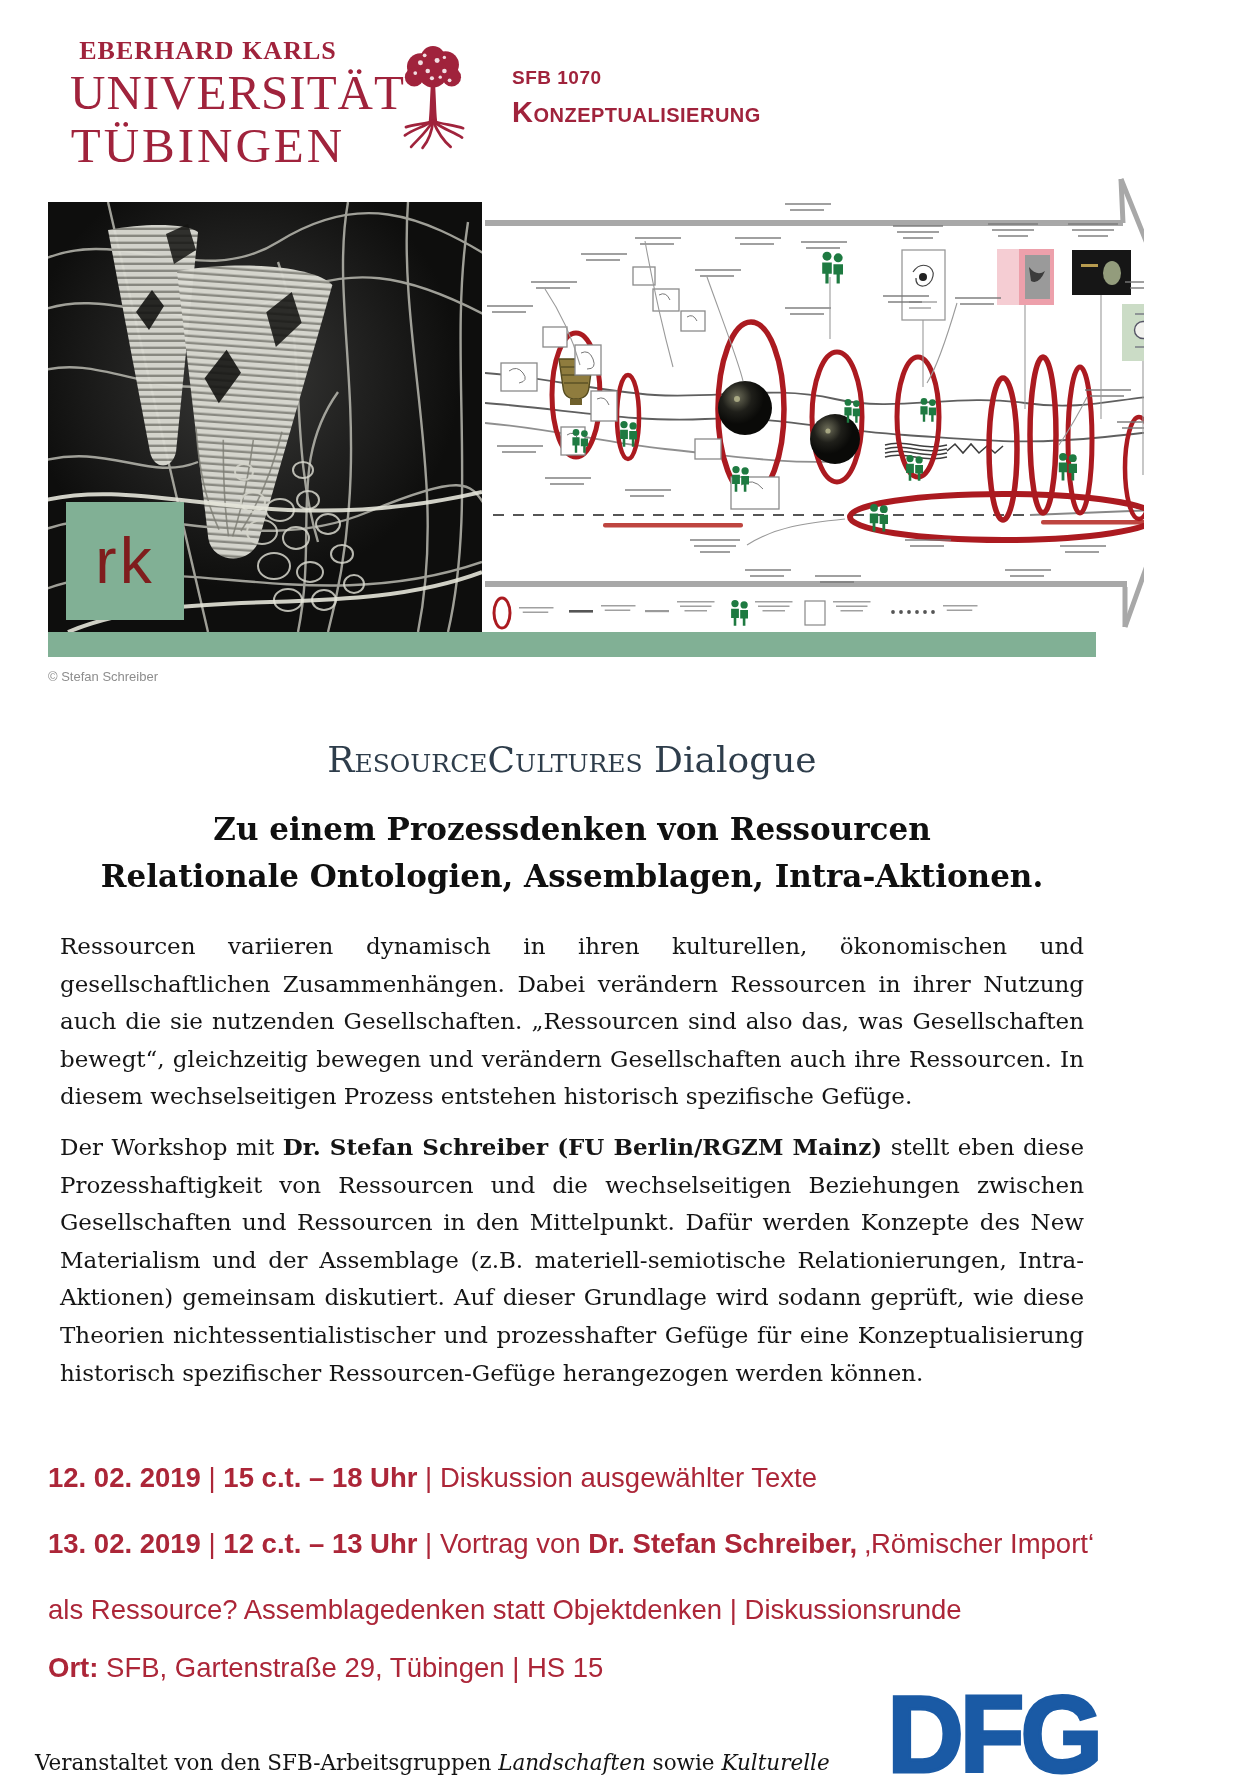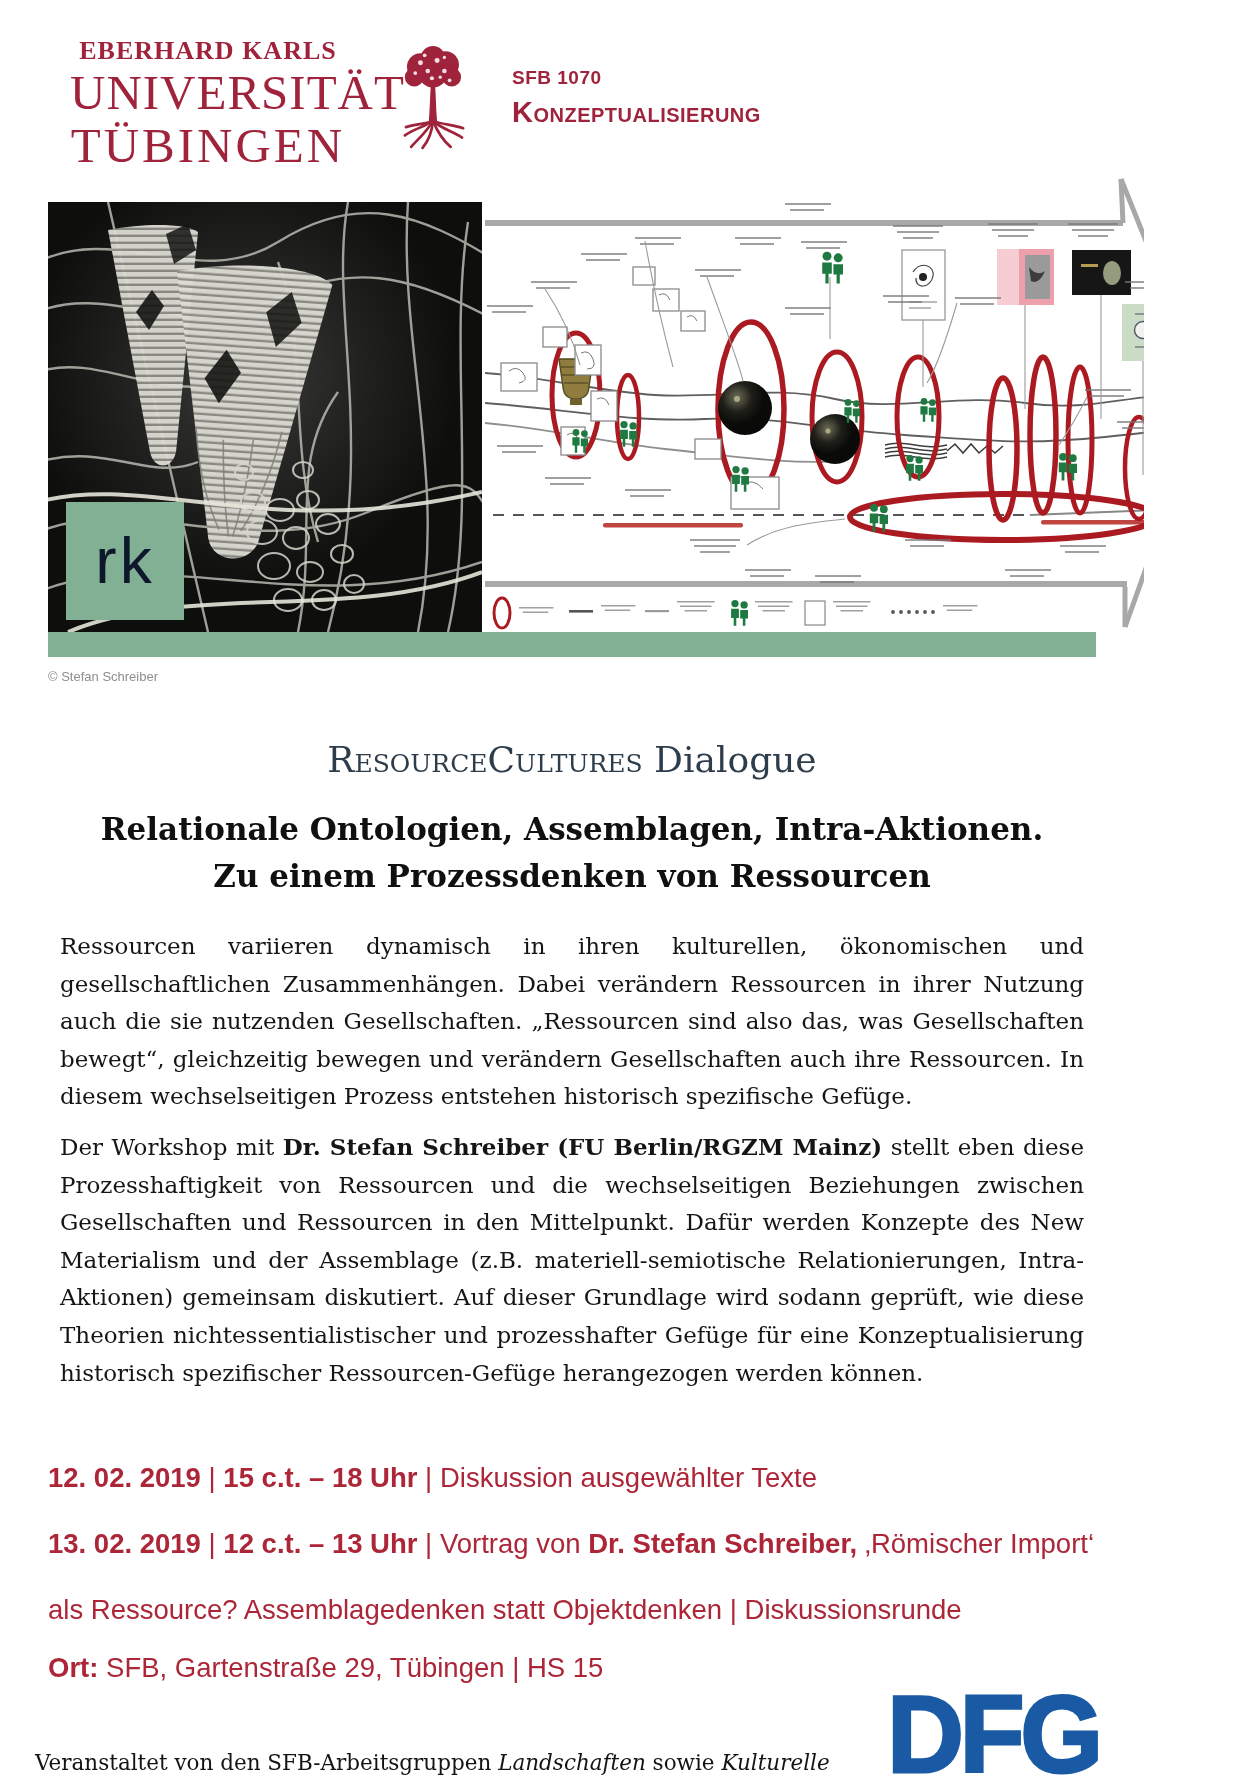--- a/index.html
+++ b/index.html
@@ -35,21 +35,21 @@
   }
   .sfb .l1{font-size:19px;line-height:35px;letter-spacing:.5px;}
   .sfb .l2{font-size:29px;line-height:35px;font-variant:small-caps;letter-spacing:.5px;}
   
   .banner{margin:0 48px;}
   .media{position:relative;height:455px;background:#fff;}
   .photo{position:absolute;left:0;top:25px;}
   .diagram{position:absolute;left:437px;top:0;}
   .rk{
     position:absolute;left:18px;top:325px;width:118px;height:118px;
-    background:var(--green);color:#0f172a;display:flex;align-items:center;justify-content:center;
+    background:var(--green);color:#7f1d1d;display:flex;align-items:center;justify-content:center;
     font-weight:300;font-size:64px;letter-spacing:3px;
   }
   .greenbar{height:25px;background:var(--green);}
   .capt{display:flex;justify-content:space-between;align-items:flex-end;padding-top:12px;}
   .capt .main{color:var(--textred);font-weight:700;font-size:23.5px;letter-spacing:.1px;}
   .sc{font-variant:small-caps;}
   .capt .credit{color:#8d8d8d;font-size:13px;padding-bottom:3px;}
   
   .title1{
     margin-top:52px;text-align:center;color:var(--slate);
@@ -408,22 +408,22 @@
     <div class="greenbar"></div>
 
     <figcaption class="capt">
       <div class="credit">© Stefan Schreiber</div>
     </figcaption>
   </figure>
 
   <div class="title1"><span class="sc">ResourceCultures</span><span> Dialogue</span></div>
 
   <h1 class="heading">
+    <div>Zu einem Prozessdenken von Ressourcen</div>
     <div>Relationale Ontologien, Assemblagen, Intra-Aktionen.</div>
-    <div>Zu einem Prozessdenken von Ressourcen</div>
   </h1>
 
   <section class="bodytext">
     <p>Ressourcen variieren dynamisch in ihren kulturellen, ökonomischen und gesellschaftlichen Zusammenhängen. Dabei verändern Ressourcen in ihrer Nutzung auch die sie nutzenden Gesellschaften. „Ressourcen sind also das, was Gesellschaften bewegt“, gleichzeitig bewegen und verändern Gesellschaften auch ihre Ressourcen. In diesem wechselseitigen Prozess entstehen historisch spezifische Gefüge.</p>
     <p><span>Der Workshop mit </span><b>Dr. Stefan Schreiber (FU Berlin/RGZM Mainz)</b><span> stellt eben diese Prozesshaftigkeit von Ressourcen und die wechselseitigen Beziehungen zwischen Gesellschaften und Ressourcen in den Mittelpunkt. Dafür werden Konzepte des New Materialism und der Assemblage (z.B. materiell-semiotische Relationierungen, Intra-Aktionen) gemeinsam diskutiert. Auf dieser Grundlage wird sodann  geprüft, wie diese Theorien nichtessentialistischer und prozesshafter Gefüge für eine Konzeptualisierung historisch spezifischer Ressourcen-Gefüge herangezogen werden können.</span></p>
   </section>
 
   <section class="events">
     <div class="row"><b>12. 02. 2019</b><span class="sep"> | </span><b>15 c.t. – 18 Uhr</b><span class="sep"> | </span><span>Diskussion ausgewählter Texte</span></div>
     <div class="row"><b>13. 02. 2019</b><span class="sep"> | </span><b>12 c.t. – 13 Uhr</b><span class="sep"> | </span><span>Vortrag von </span><b>Dr. Stefan Schreiber,</b><span> ‚Römischer Import‘</span></div>

